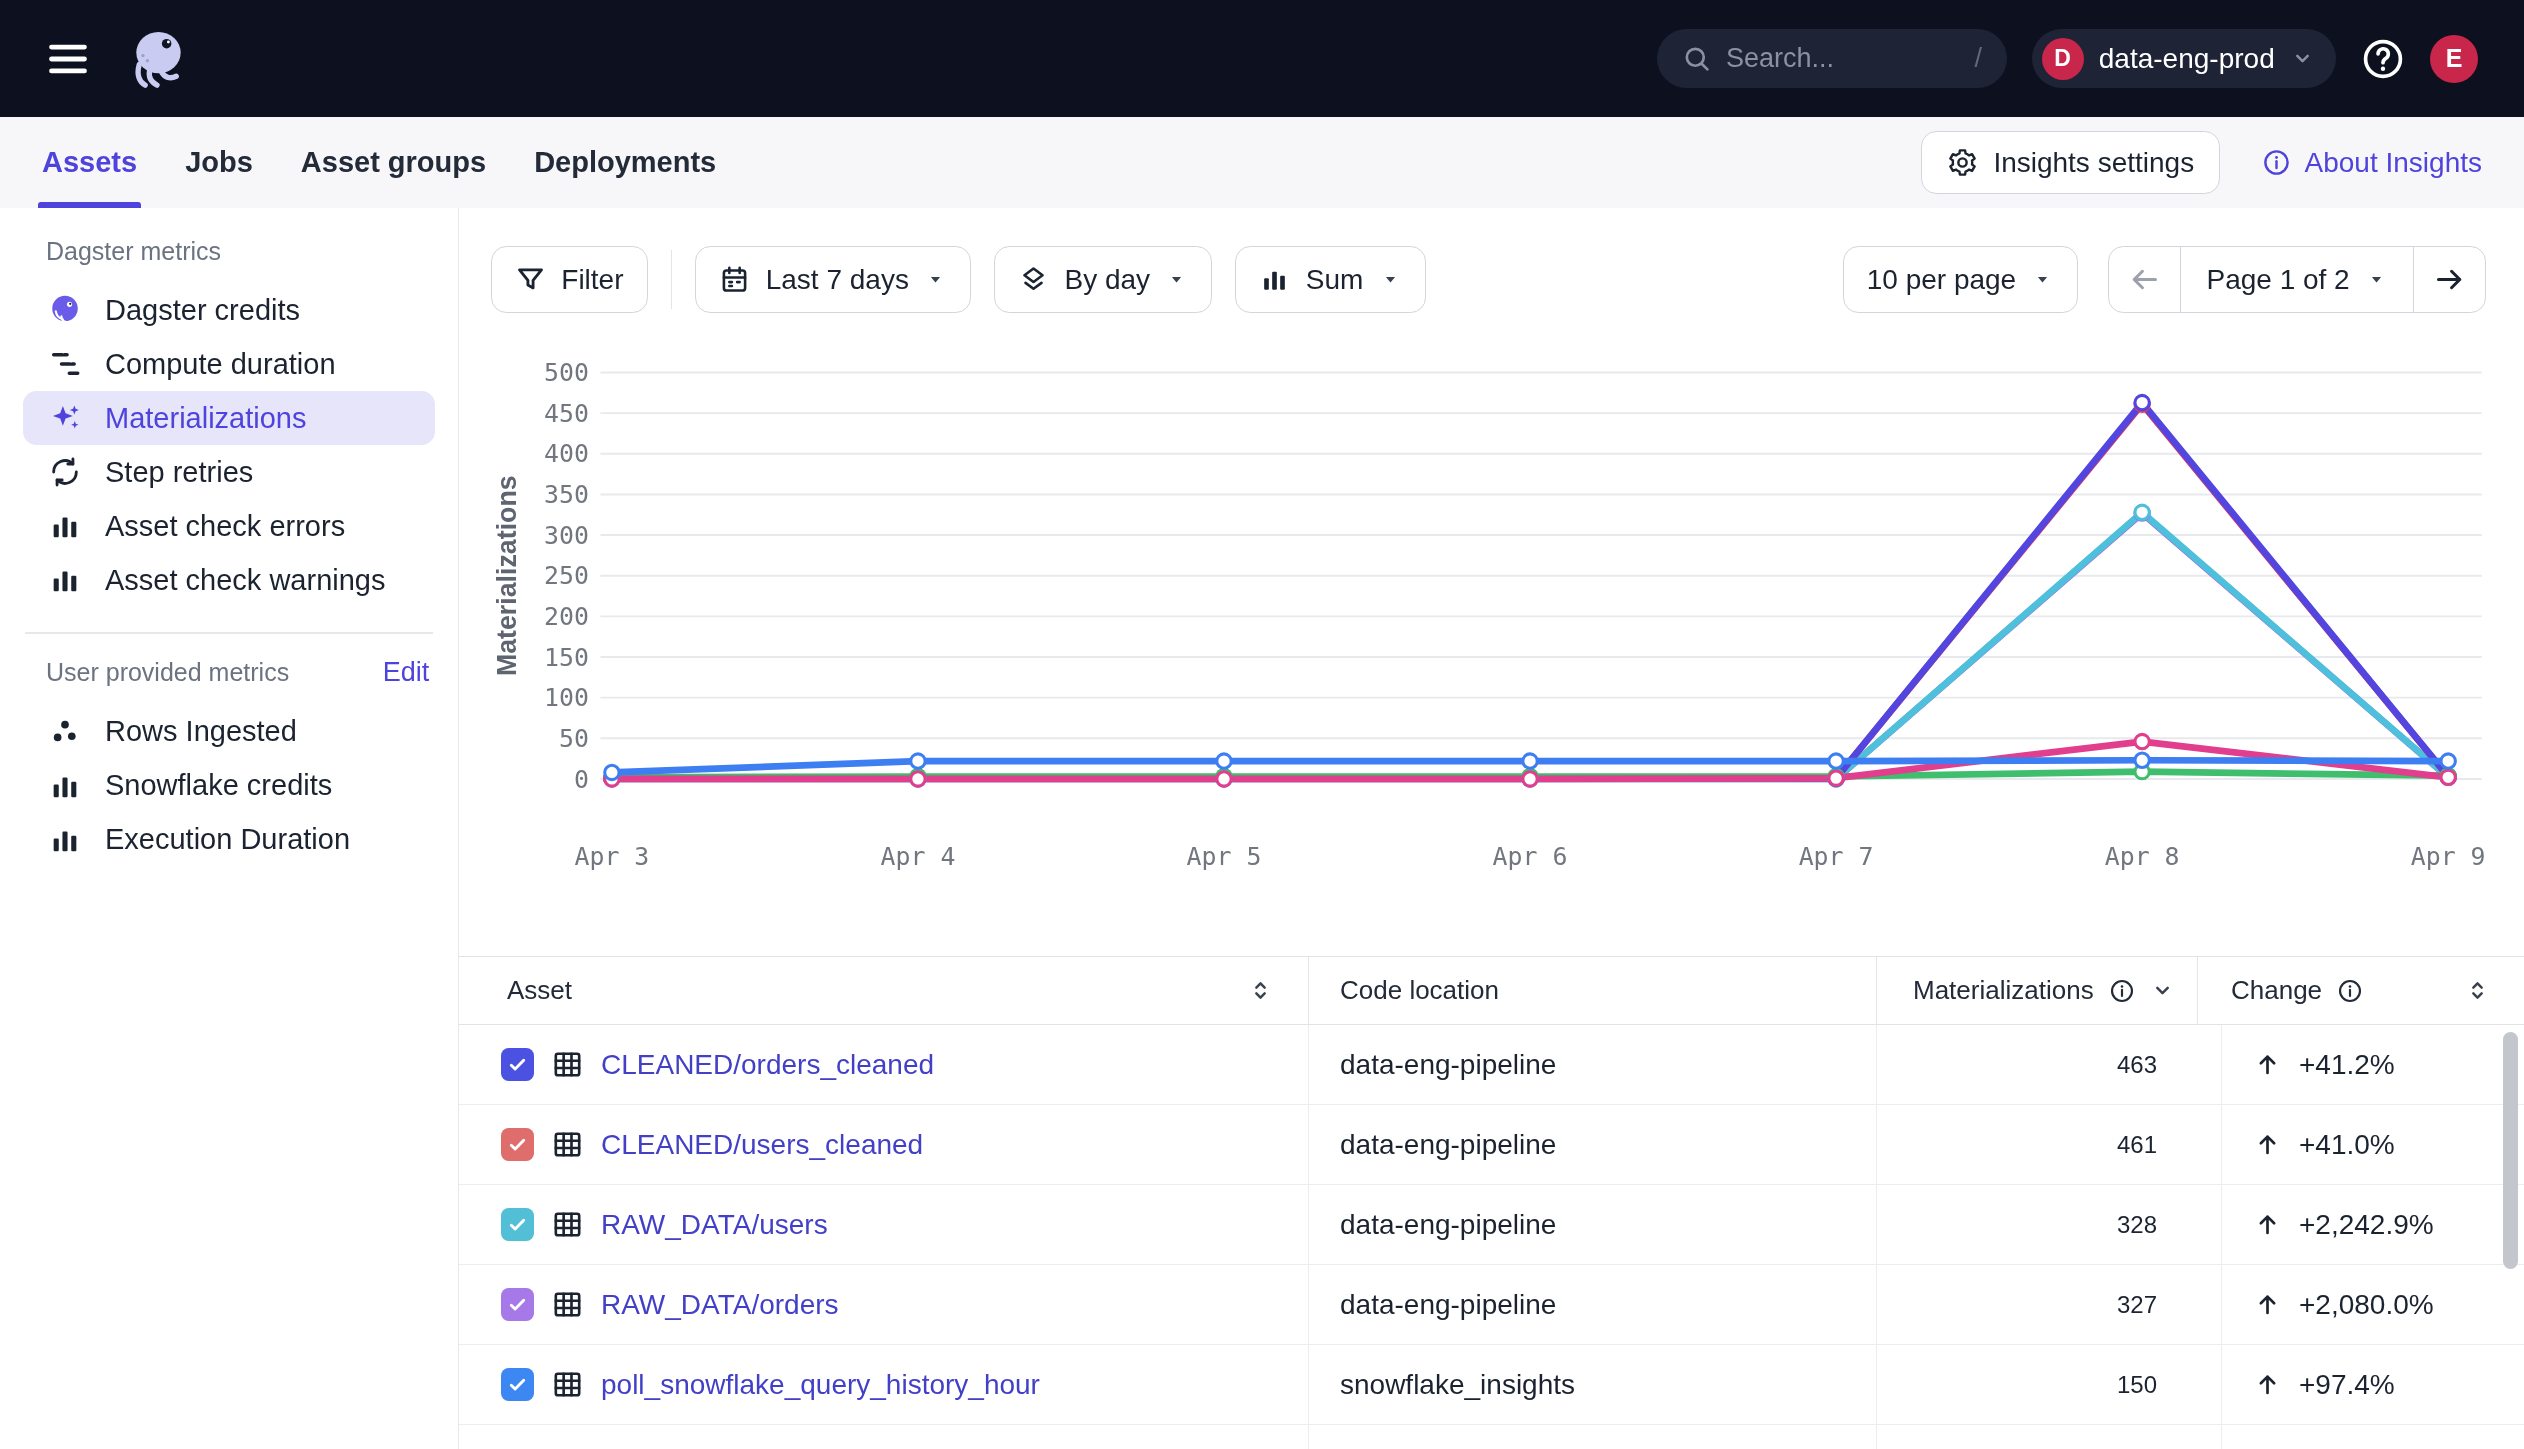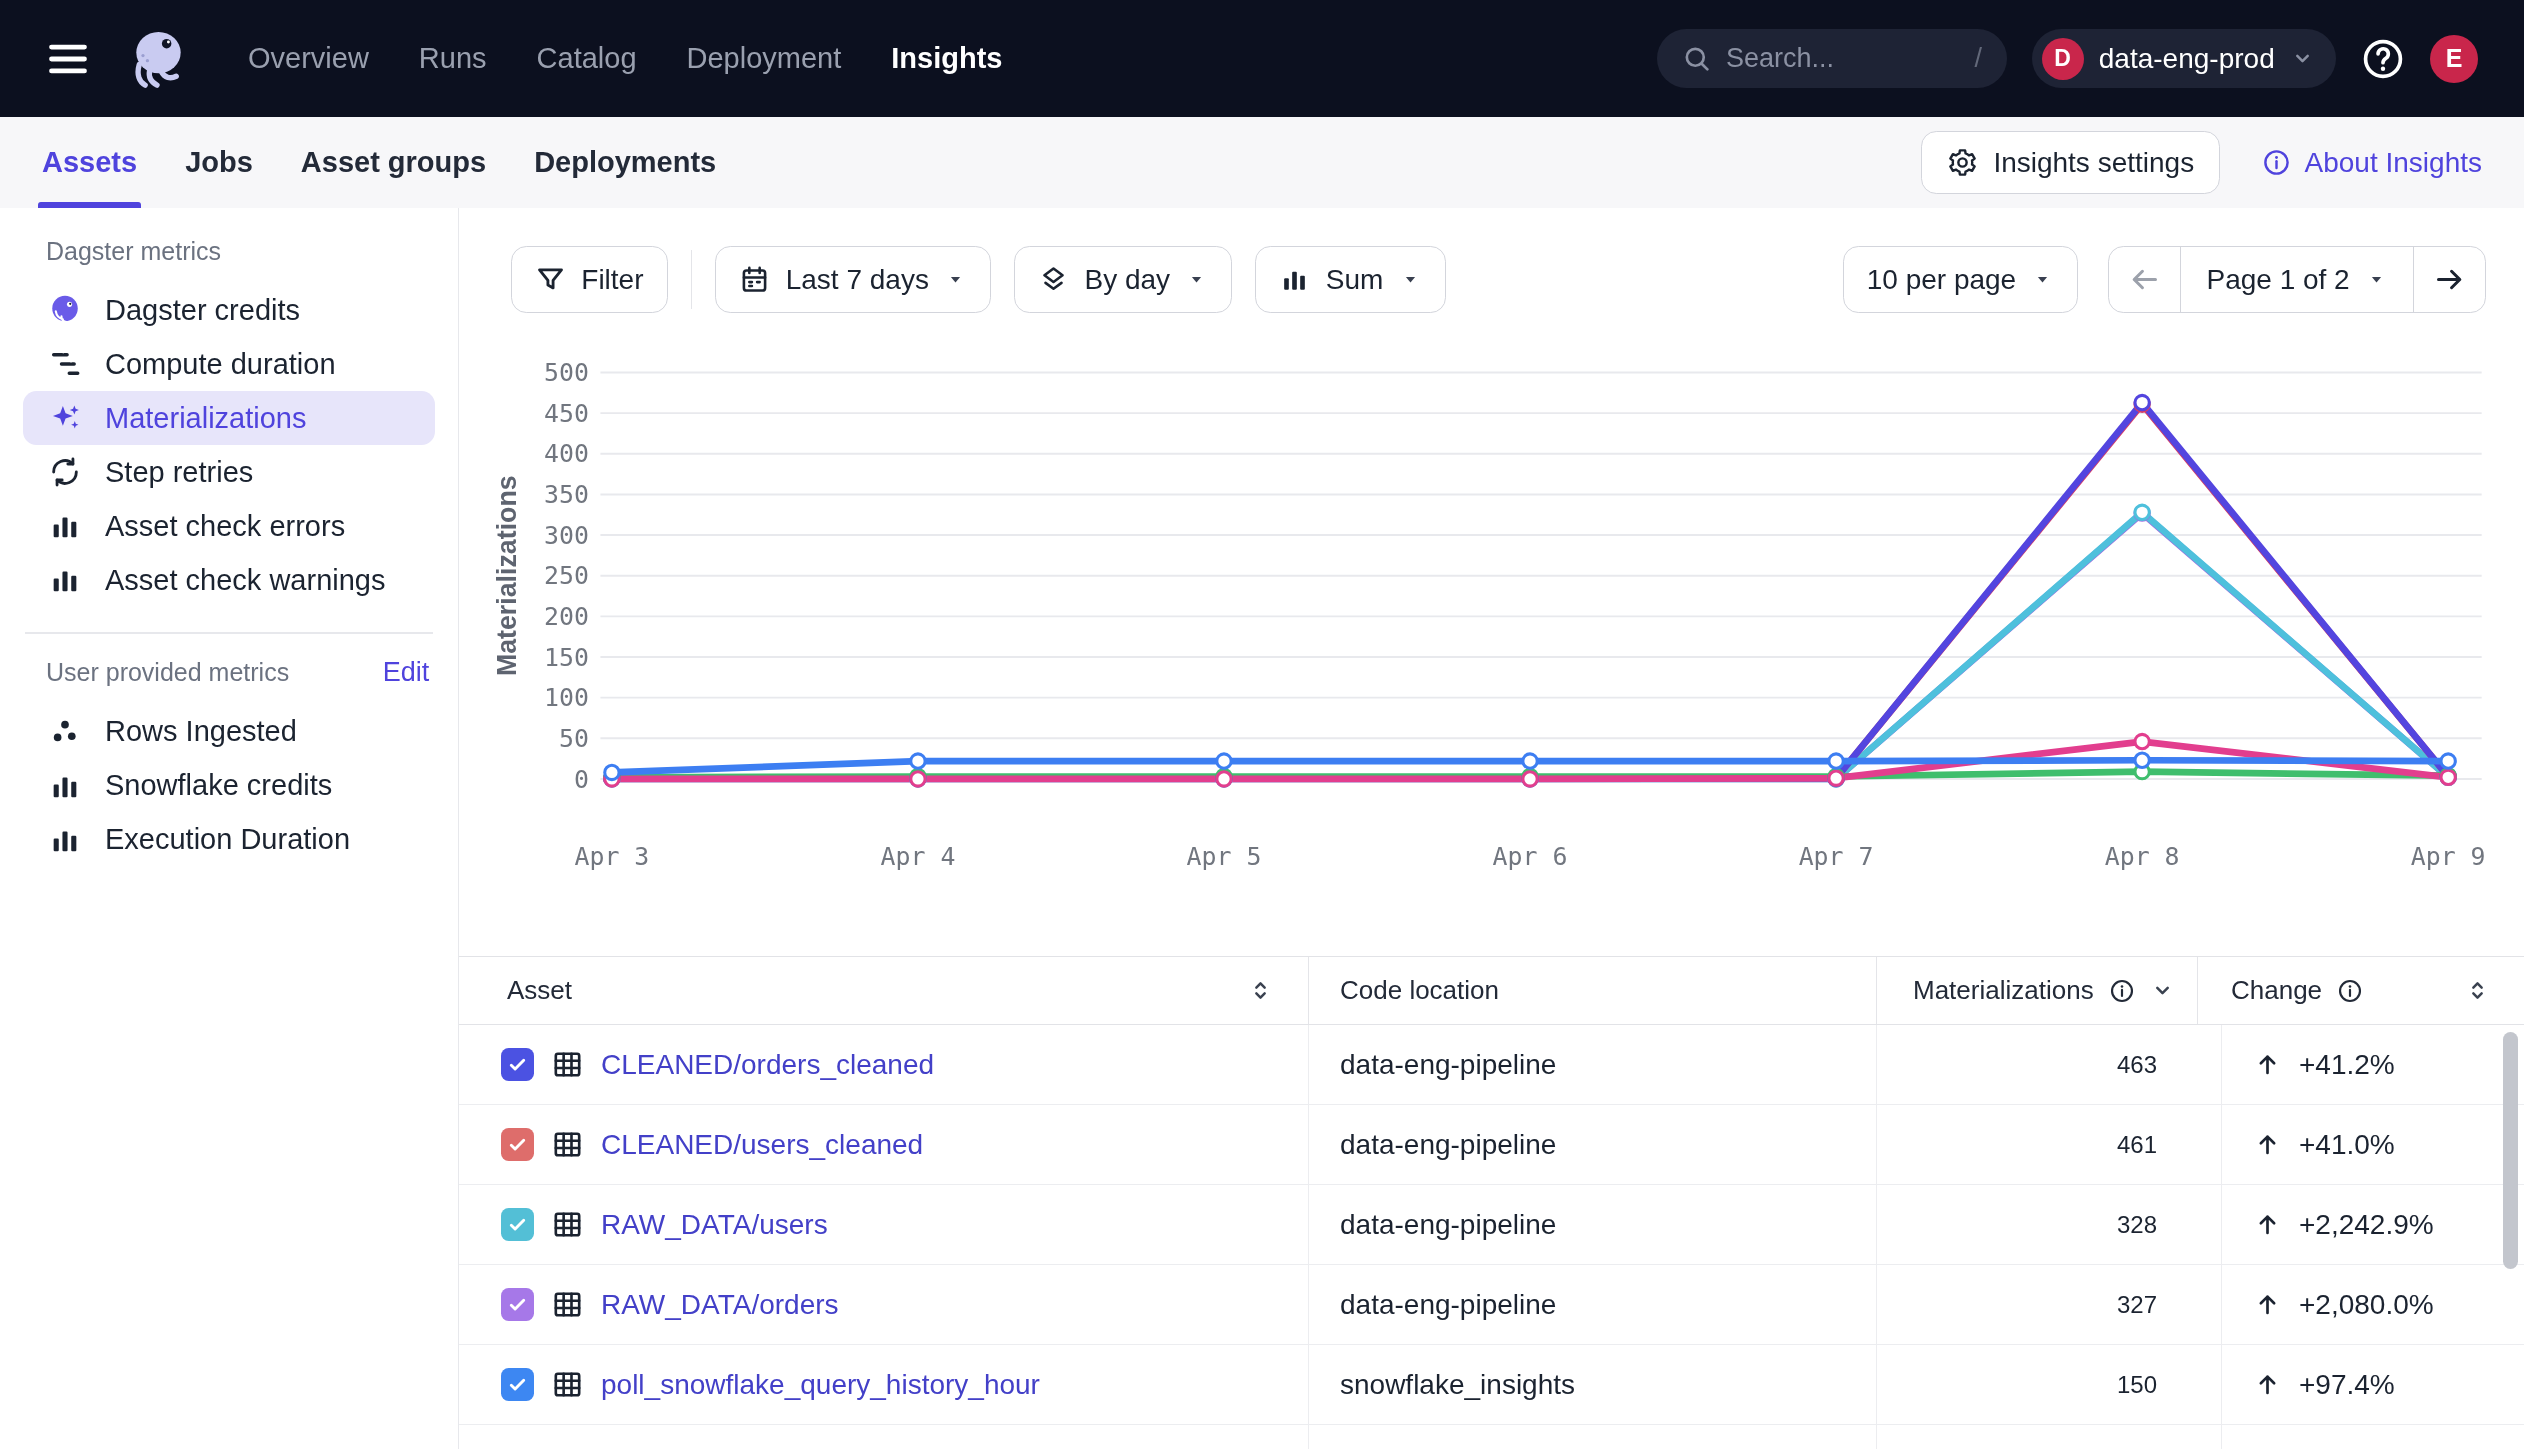--- a/index.html
+++ b/index.html
@@ -58,21 +58,21 @@
   .side-item .ic { width:34px; height:34px; color:#1B2330; flex:0 0 34px; }
   .side-item.selected { background:#E7E5FA; color:#4F43DD; }
   .side-item.selected .ic { color:#4F43DD; }
   .side-divider { height:1.9px; background:#E7E8EC; margin:25px 1.9px 0; }
   .side-sec2 { margin-top:23px; display:flex; align-items:center; justify-content:space-between;
     padding:0 5.7px 0 23px; }
   .edit-link { font-size:27px; color:#4F43DD; cursor:pointer; }
 
   
   .main { position:absolute; left:459px; top:208px; right:0; bottom:0; overflow:hidden; background:#fff; }
-  .toolbar { position:absolute; top:38px; left:52px; right:38px; display:flex; align-items:center; }
+  .toolbar { position:absolute; top:38px; left:32px; right:38px; display:flex; align-items:center; }
   .btn { height:67px; background:#fff; border:1.9px solid #D3D5DC; border-radius:15.3px;
     display:inline-flex; align-items:center; gap:15.3px; padding:0 23px; font-size:28px;
     color:#1B2330; font-weight:500; cursor:pointer; white-space:nowrap; }
   .btn .ic { width:31px; height:31px; color:#1B2330; }
   .btn .caret { width:23px; height:23px; color:#394050; }
   .tb-div { width:1.9px; height:59px; background:#E4E5E9; margin:0 23px; }
   .tb-gap { width:23px; }
   .tb-right { margin-left:auto; display:flex; align-items:center; gap:30px; }
   .pgroup { height:67px; border:1.9px solid #D3D5DC; border-radius:15.3px; display:flex; align-items:stretch; overflow:hidden; background:#fff; }
   .pg-seg { display:flex; align-items:center; justify-content:center; cursor:pointer; }
@@ -130,27 +130,20 @@
         <ellipse cx="24" cy="20" rx="15" ry="14" fill="#C9CBF1"></ellipse>
         <circle cx="29.5" cy="14" r="3.2" fill="#101426"></circle>
         <circle cx="30.7" cy="12.8" r="1" fill="#fff"></circle>
         <circle cx="13.5" cy="22" r="1.1" fill="#9A9ED1"></circle>
         <circle cx="16.5" cy="25.5" r="1.1" fill="#9A9ED1"></circle>
         <path d="M11 28c-2 7 0 12 4 14" stroke="#C9CBF1" stroke-width="3.6" stroke-linecap="round"></path>
         <path d="M18 32c-1 5 1 8 5 10" stroke="#C9CBF1" stroke-width="3.6" stroke-linecap="round"></path>
         <path d="M26 33c2 4 6 5 10 3" stroke="#C9CBF1" stroke-width="3.6" stroke-linecap="round"></path>
       </svg>
     </span>
-  <nav class="navitems" id="navitems">
-      <div class="navitem">Overview</div>
-      <div class="navitem">Runs</div>
-      <div class="navitem">Catalog</div>
-      <div class="navitem">Deployment</div>
-      <div class="navitem active">Insights</div>
-    </nav>
   <div class="nav-right">
     <div class="searchbox">
       <span class="ic">
           <svg viewBox="0 0 24 24" fill="none" stroke="currentColor" stroke-linecap="round" stroke-linejoin="round" stroke-width="2.2">
             <circle cx="11" cy="11" r="7"></circle>
             <path d="M16.5 16.5 21 21"></path>
           </svg>
         </span>
       <span class="ph">Search...</span>
       <span class="slash">/</span>

